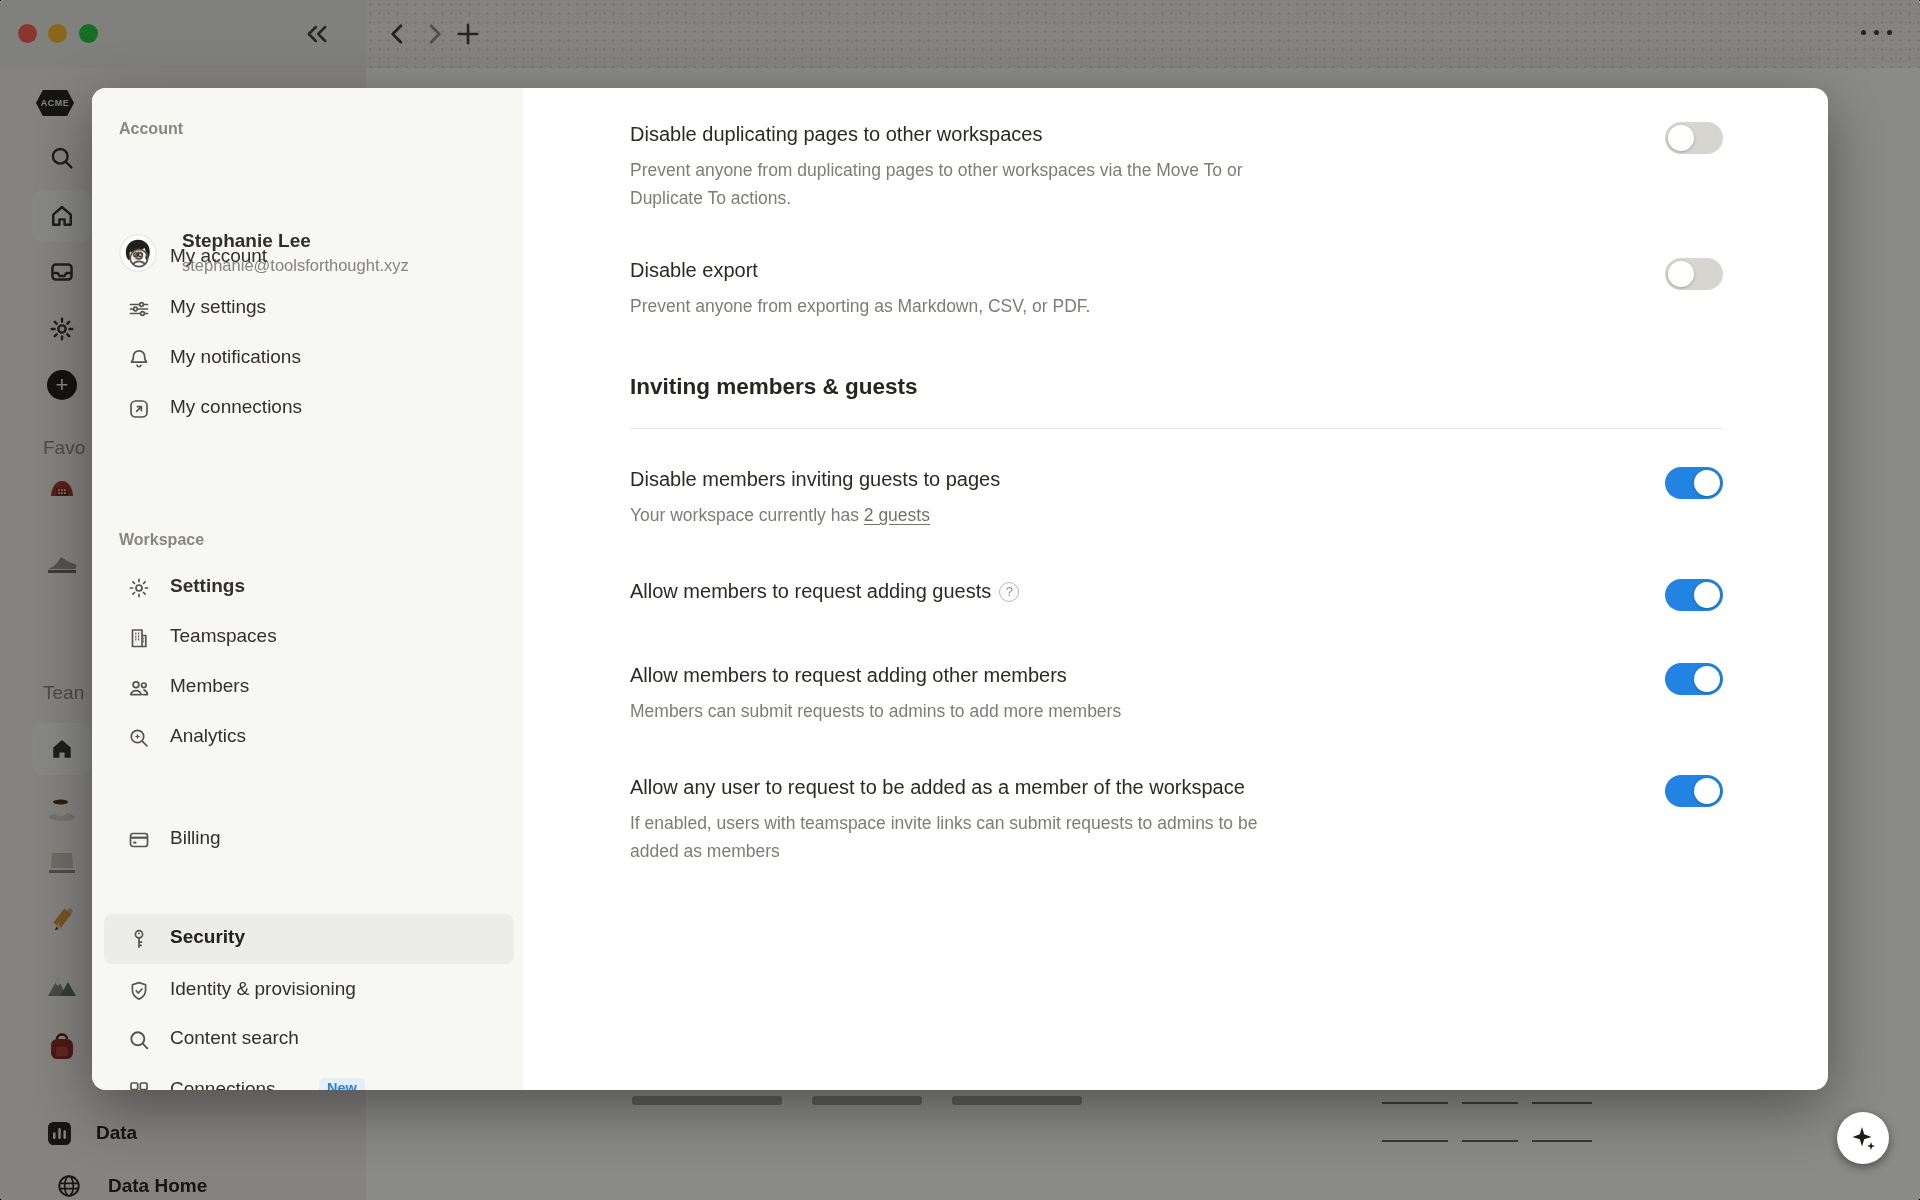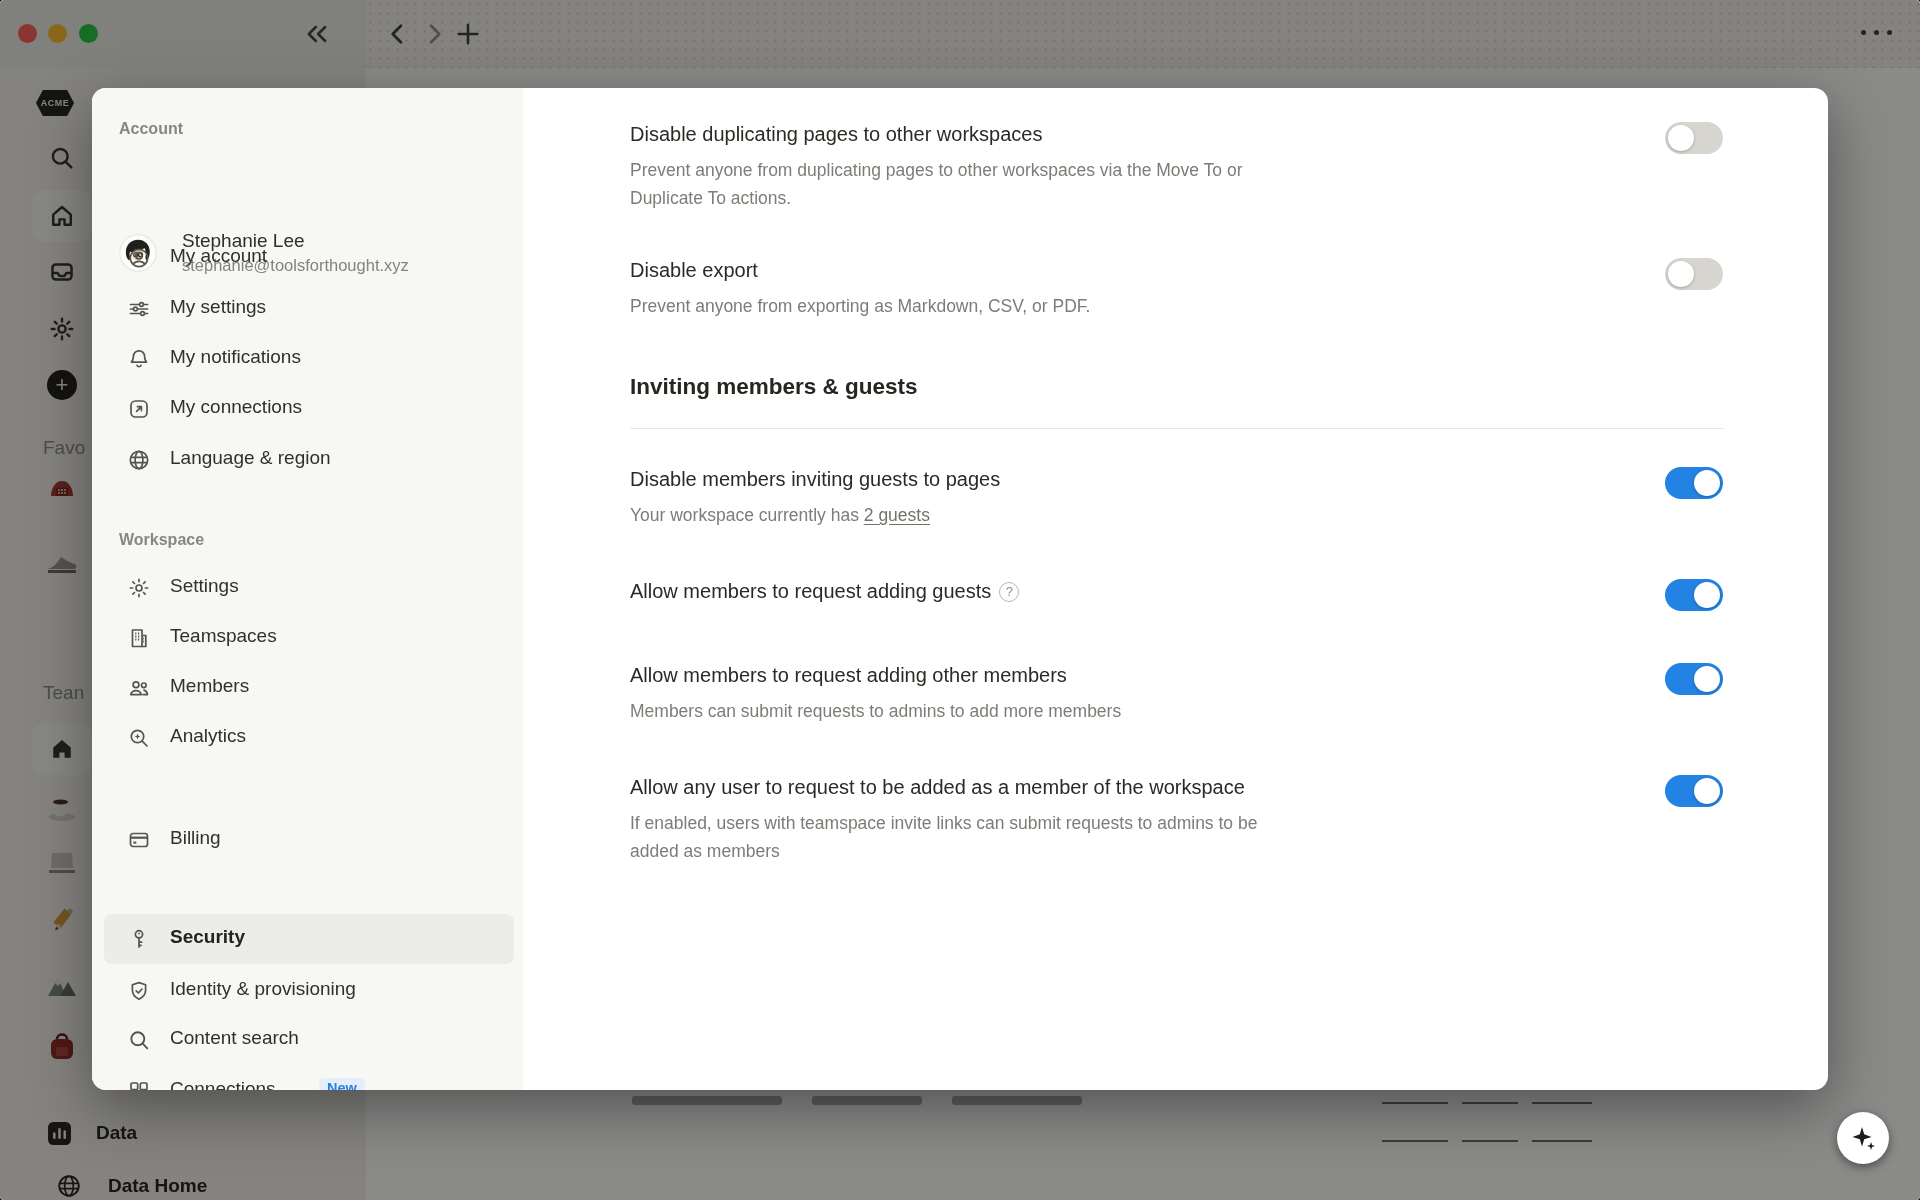--- a/index.html
+++ b/index.html
@@ -38,21 +38,21 @@
 
   .scrim { position:absolute; inset:0; background:rgba(6,6,5,0.47); }
 
   
   .dialog { position:absolute; left:92px; top:88px; width:1736px; height:1002px; background:#FFFFFF;
       border-radius:14px; box-shadow:0 18px 60px rgba(0,0,0,.4); display:flex; overflow:hidden; }
   .dlg-side { position:relative; width:431px; flex:none; background:#F7F7F4; }
   .side-label { position:absolute; left:27px; font-size:16px; font-weight:600; color:#87867F; }
   .user-row { position:absolute; left:12px; top:142px; width:410px; height:62px; border-radius:8px; }
   .avatar { position:absolute; left:15px; top:4px; width:38px; height:38px; }
-  .user-name { position:absolute; left:78px; top:0; font-size:19px; font-weight:400; color:#2F2E29; }
+  .user-name { position:absolute; left:78px; top:0; font-size:19px; font-weight:700; color:#2F2E29; }
   .user-email { position:absolute; left:78px; top:26px; font-size:16.5px; color:#84837D; width:330px; white-space:nowrap; }
   .side-item { position:absolute; left:12px; width:410px; height:50px; border-radius:8px; }
   .side-item .ic { position:absolute; left:23px; top:13px; width:24px; height:24px; color:#55544E; }
   .side-item .ic svg { width:100%; height:100%; }
   .side-item .lbl { position:absolute; left:66px; top:12px; font-size:19px; color:#31302B; white-space:nowrap; }
   .side-item.sel { background:#ECECE8; }
   .side-item.sel .lbl { font-weight:700; color:#23221E;text-align:center; }
   .badge { display:inline-block; margin-left:10px; padding:2px 8px 3px; border-radius:5px; background:#E5EEFB;
       color:#2383E2; font-size:14.5px; font-weight:600; vertical-align:2px; }
 
@@ -248,32 +248,24 @@
             </svg></span>
         <span class="lbl">My notifications</span>
       </div>
       <div class="side-item" style="top:296px;">
         <span class="ic"><svg viewBox="0 0 24 24" fill="none" stroke="currentColor" stroke-width="1.7" stroke-linejoin="round" stroke-linecap="round">
               <rect x="4" y="4" width="16" height="16" rx="4.5"></rect>
               <path d="M9.6 14.4l4.8-4.8M10.4 9.6h4v4"></path>
             </svg></span>
         <span class="lbl">My connections</span>
       </div>
-      <div class="side-item" style="top:347px;">
-        <span class="ic"><svg viewBox="0 0 24 24" fill="none" stroke="currentColor" stroke-width="1.7">
-              <circle cx="12" cy="12" r="8.7"></circle>
-              <ellipse cx="12" cy="12" rx="3.9" ry="8.7"></ellipse>
-              <path d="M3.6 9.3h16.8M3.6 14.7h16.8"></path>
-            </svg></span>
-        <span class="lbl">Language &amp; region</span>
-      </div>
 
       <span class="side-label" style="top:443px;">Workspace</span>
 
-      <div class="side-item" style="top:475px;">
+      <div class="side-item" style="top:475px;font-weight:bold;">
         <span class="ic"><svg viewBox="0 0 24 24" fill="none" stroke="currentColor" stroke-width="1.7" stroke-linecap="round">
               <circle cx="12" cy="12" r="3"></circle>
               <path d="M12 3.4v2.2M12 18.4v2.2M3.4 12h2.2M18.4 12h2.2M5.9 5.9l1.6 1.6M16.5 16.5l1.6 1.6M18.1 5.9l-1.6 1.6M7.5 16.5l-1.6 1.6"></path>
             </svg></span>
         <span class="lbl">Settings</span>
       </div>
       <div class="side-item" style="top:525px;">
         <span class="ic"><svg viewBox="0 0 24 24" fill="none" stroke="currentColor" stroke-width="1.7" stroke-linejoin="round">
               <rect x="5.5" y="4" width="9.5" height="16.5"></rect>
               <path d="M15 9.5h3.8v11H15"></path>

